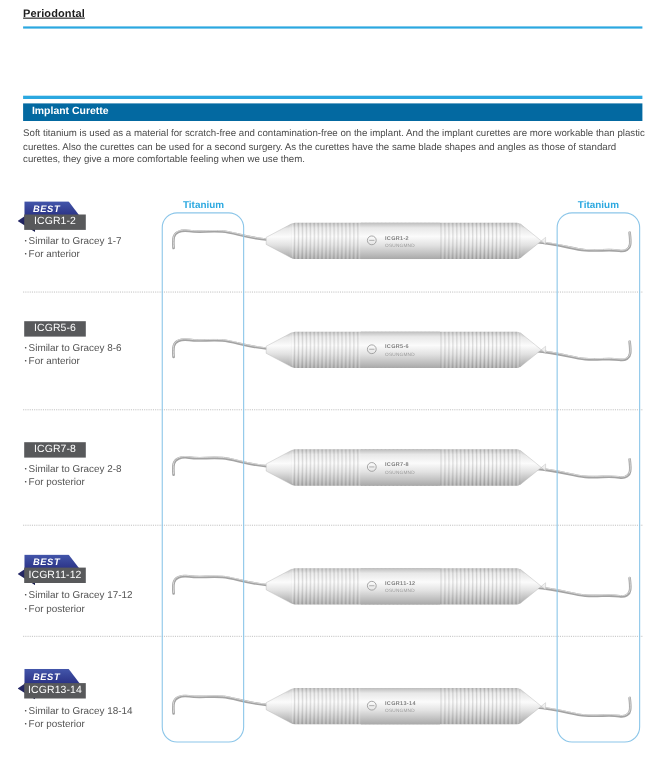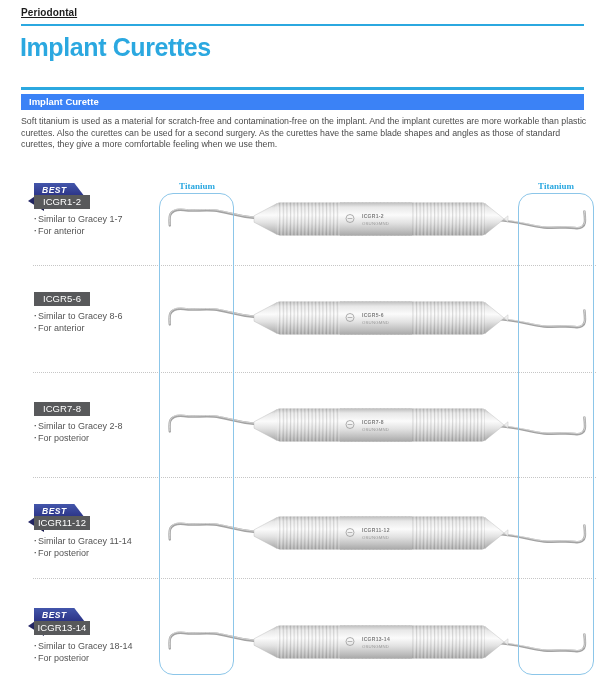--- a/index.html
+++ b/index.html
@@ -5,25 +5,25 @@
   * { margin:0; padding:0; box-sizing:border-box; }
   html,body { background:#ffffff; }
   body { font-family:"Liberation Sans", sans-serif; }
   .page { position:relative; width:600px; height:690px; background:#fff; overflow:hidden; }
 
   
   .eyebrow { position:absolute; left:21px; top:7px; font-size:10px; font-weight:700; color:#1d1d1d; letter-spacing:0.1px;text-decoration:underline; }
   .eyebrow-rule { position:absolute; left:21px; top:24px; width:563px; height:2px; background:#2ba8e0; }
   .title { position:absolute; left:20px; top:33px; font-size:25px; font-weight:600; color:#2ba8e0; letter-spacing:-0.4px; }
   .accent-rule { position:absolute; left:21px; top:87px; width:563px; height:3px; background:#2ba8e0; }
-  .section-bar { position:absolute; left:21px; top:94px; width:563px; height:16px; background:#3b82f6; color:#ffffff; font-size:9.5px; font-weight:600; line-height:16px; padding-left:8px; }
+  .section-bar { position:absolute; left:21px; top:94px; width:563px; height:16px; background:#0369a1; color:#ffffff; font-size:9.5px; font-weight:600; line-height:16px; padding-left:8px; }
   .desc { position:absolute; left:21px; top:116px; width:566px; font-size:8.8px; line-height:11.5px; color:#4b4b4b; }
 
   
-  .products { position:absolute; left:12px; top:180px; width:525px; height:510px; }
+  .products { position:absolute; left:0; top:180px; width:525px; height:510px; }
   .sep { position:absolute; left:21px; width:563px; height:0; border-top:1px dotted #c6c6c6; }
   .sep-1{top:85px} .sep-2{top:192px} .sep-3{top:297px} .sep-4{top:398px}
 
   .row { position:absolute; left:0; width:600px; }
   .row-1{top:0;height:85px} .row-2{top:85px;height:107px} .row-3{top:192px;height:105px}
   .row-4{top:297px;height:101px} .row-5{top:398px;height:112px}
 
   
   .best-badge { position:absolute; left:16px; width:58px; height:27px; }
   .row-1 .best-badge{top:3px} .row-4 .best-badge{top:27px} .row-5 .best-badge{top:30px}
@@ -51,21 +51,21 @@
   
   .instrument { position:absolute; left:152px; width:426px; height:44px; }
   .row-1 .instrument{top:17px} .row-2 .instrument{top:31px} .row-3 .instrument{top:31px}
   .row-4 .instrument{top:34px} .row-5 .instrument{top:42px}
   .instrument svg { display:block; width:426px; height:44px; }
 
   
   .ti-box { position:absolute; top:13px; height:482px; border:1.5px solid #8cc6e9; border-radius:14px; background:transparent; }
   .ti-left { left:147px; width:75px; }
   .ti-right { left:506px; width:76px; }
-  .ti-label { position:absolute; top:1px; width:76px; text-align:center; font-size:9px; font-weight:700; color:#2ba8e0;font-family:Liberation Serif, serif; }
+  .ti-label { position:absolute; top:1px; width:76px; text-align:center; font-size:9px; font-weight:700; color:#2ba8e0; }
   .ti-label-left{left:147px} .ti-label-right{left:506px}
 </style>
 </head>
 <body>
 
 <svg width="0" height="0" style="position:absolute" aria-hidden="true" xmlns="http://www.w3.org/2000/svg" xmlns:xlink="http://www.w3.org/1999/xlink">
   <defs>
     <linearGradient id="metalV" x1="0" y1="0" x2="0" y2="1">
       <stop offset="0" stop-color="#bdbdbd"></stop>
       <stop offset="0.14" stop-color="#e8e8e8"></stop>
@@ -91,21 +91,20 @@
       <circle cx="186" cy="21.5" r="4" fill="none" stroke="#9b9b9b" stroke-width="0.8"></circle>
       <path d="M183.6,21.5 h4.8" fill="none" stroke="#9b9b9b" stroke-width="0.7"></path>
     </symbol>
   </defs>
 </svg>
 
 <div class="page">
 
   <div class="eyebrow">Periodontal</div>
   <div class="eyebrow-rule"></div>
-  <h1 class="title">Implant Curettes</h1>
   <div class="accent-rule"></div>
   <div class="section-bar">
     <span>Implant Curette</span>
   </div>
   <p class="desc">Soft titanium is used as a material for scratch-free and contamination-free on the implant. And the implant curettes are more workable than plastic curettes. Also the curettes can be used for a second surgery. As the curettes have the same blade shapes and angles as those of standard curettes, they give a more comfortable feeling when we use them.</p>
 
   <div class="products">
 
     <div class="sep sep-1"></div>
     <div class="sep sep-2"></div>
@@ -163,21 +162,21 @@
       </div>
     </section>
 
     <section class="row row-4">
       <div class="best-badge">
         <span class="badge-fold"></span>
         <span class="badge-flag">BEST</span>
       </div>
       <div class="code-chip">ICGR11-12</div>
       <ul class="features">
-        <li>Similar to Gracey 11-14</li>
+        <li>Similar to Gracey 17-12</li>
         <li>For posterior</li>
       </ul>
       <div class="instrument">
         <svg viewBox="0 0 426 44" xmlns="http://www.w3.org/2000/svg" xmlns:xlink="http://www.w3.org/1999/xlink">
           <use href="#curette" xlink:href="#curette"></use>
           <text x="198" y="20.8" font-size="5" font-weight="bold" fill="#7d7d7d" letter-spacing="0.3">ICGR11-12</text>
           <text x="198" y="27.5" font-size="4.3" fill="#999999" letter-spacing="0.2">OSUNGMND</text>
         </svg>
       </div>
     </section>

